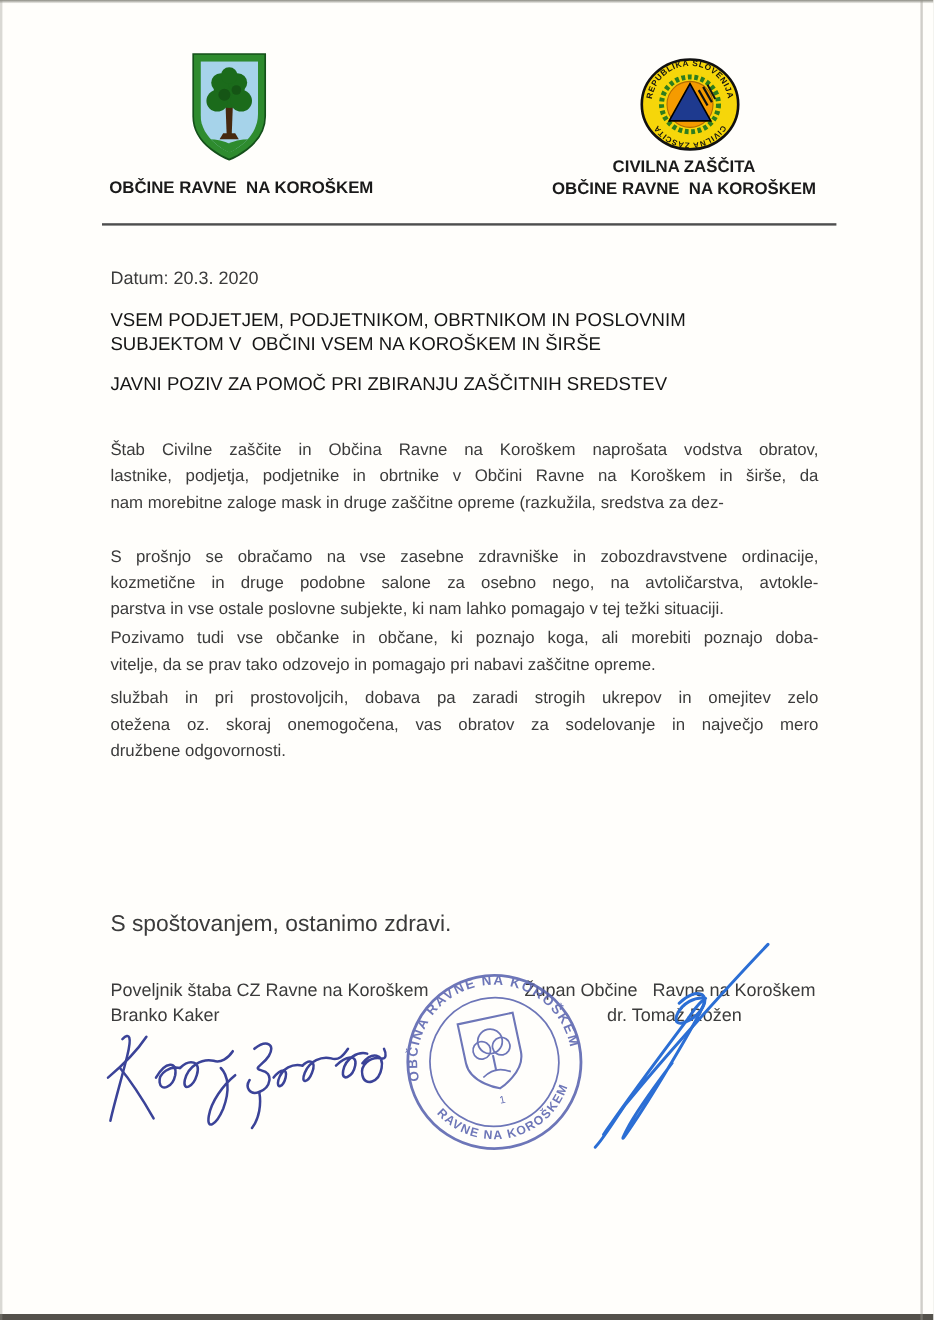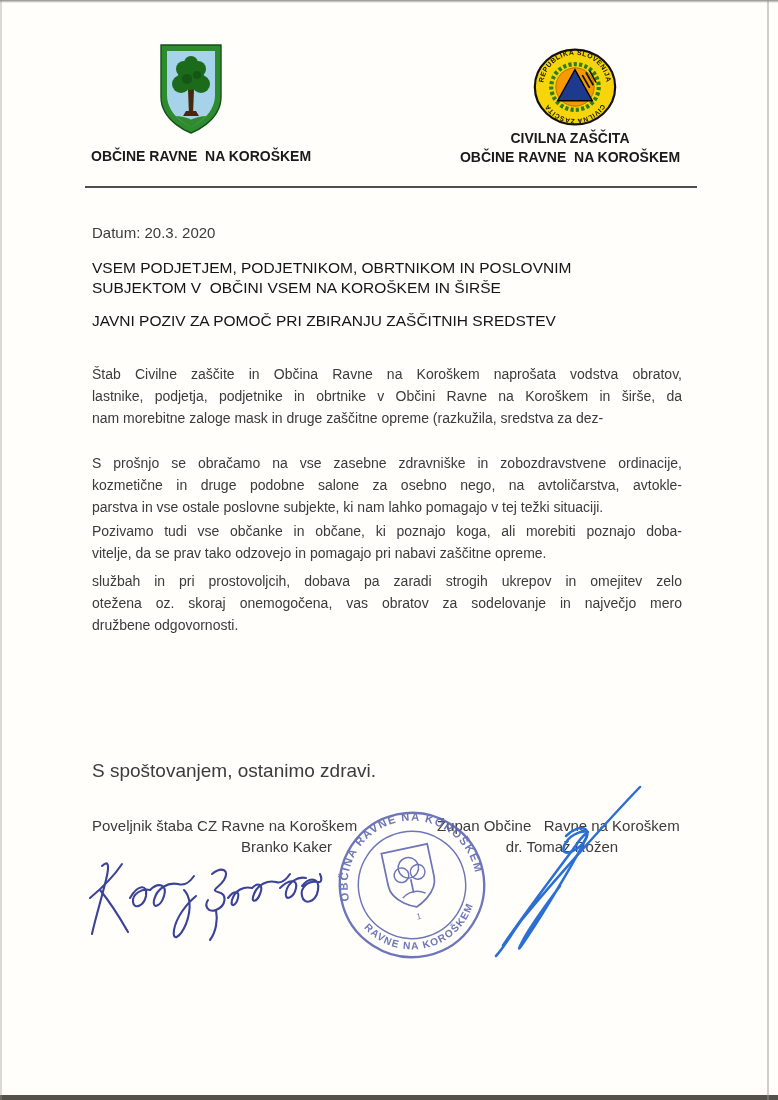--- a/index.html
+++ b/index.html
@@ -33,21 +33,21 @@
   .h2{top:311px;font-size:15.5px;font-weight:normal;color:#151515;line-height:19.5px;}
   .hlines > div{white-space:pre;}
   .par{font-size:14px;line-height:21.8px;}
   .p0{top:364px;} .p1{top:453px;} .p2{top:521px;} .p3{top:571px;}
   .jlines > div{text-align:justify;text-align-last:justify;}
   .jlines > div:last-child{text-align-last:left;}
   .closing{top:716px;font-size:19px;margin-top:44px;}
 
   
   .sig-title-left{position:absolute;left:92px;top:817px;font-size:15px;white-space:pre;}
-  .sig-name-left{position:absolute;left:92px;top:838px;width:240px;text-align:right;font-size:15px;}
+  .sig-name-left{position:absolute;left:92px;top:838px;width:240px;text-align:left;font-size:15px;}
   .sig-title-right{position:absolute;left:437px;top:817px;font-size:15px;white-space:pre;}
   .sig-name-right{position:absolute;left:437px;top:838px;width:250px;text-align:center;font-size:15px;}
   .stamp{position:absolute;left:334px;top:807px;transform:rotate(-12deg);opacity:.88;}
   .sig-ink-left{position:absolute;left:88px;top:846px;}
   .sig-ink-right{position:absolute;left:428px;top:784px;}
 </style>
 </head>
 <body>
 
 <div class="page">

